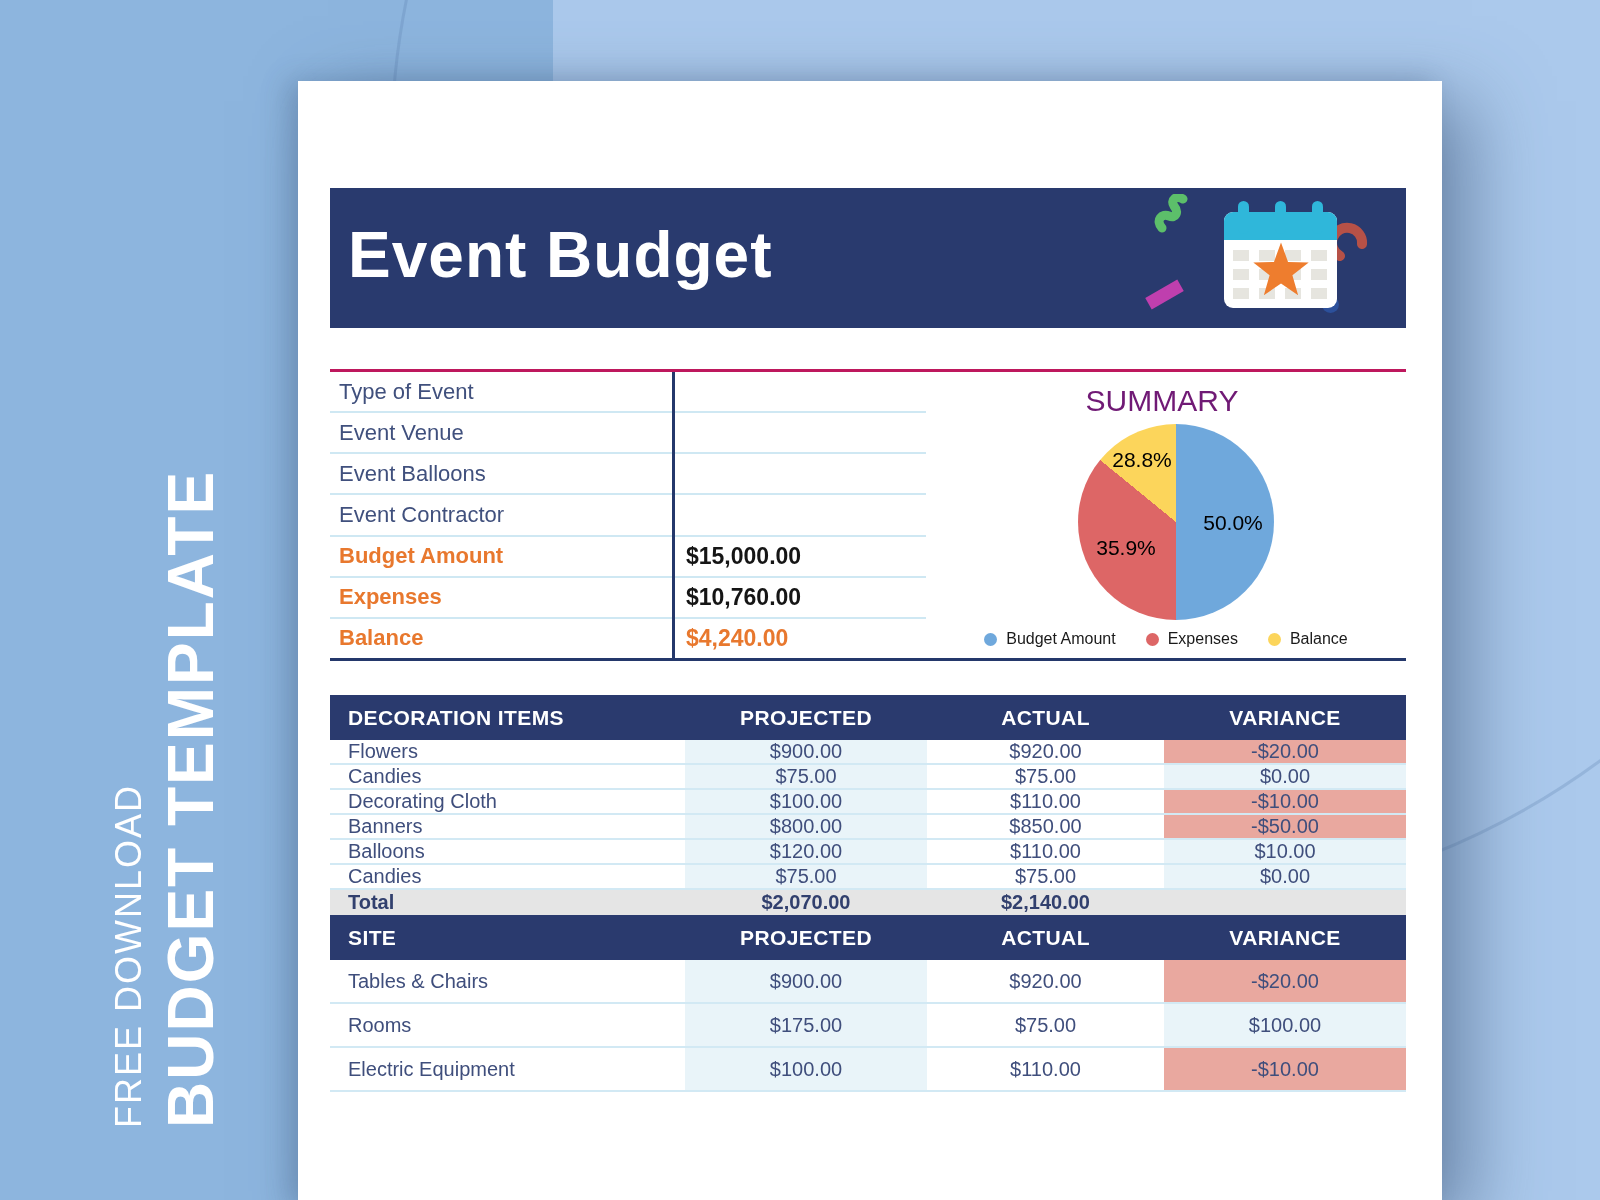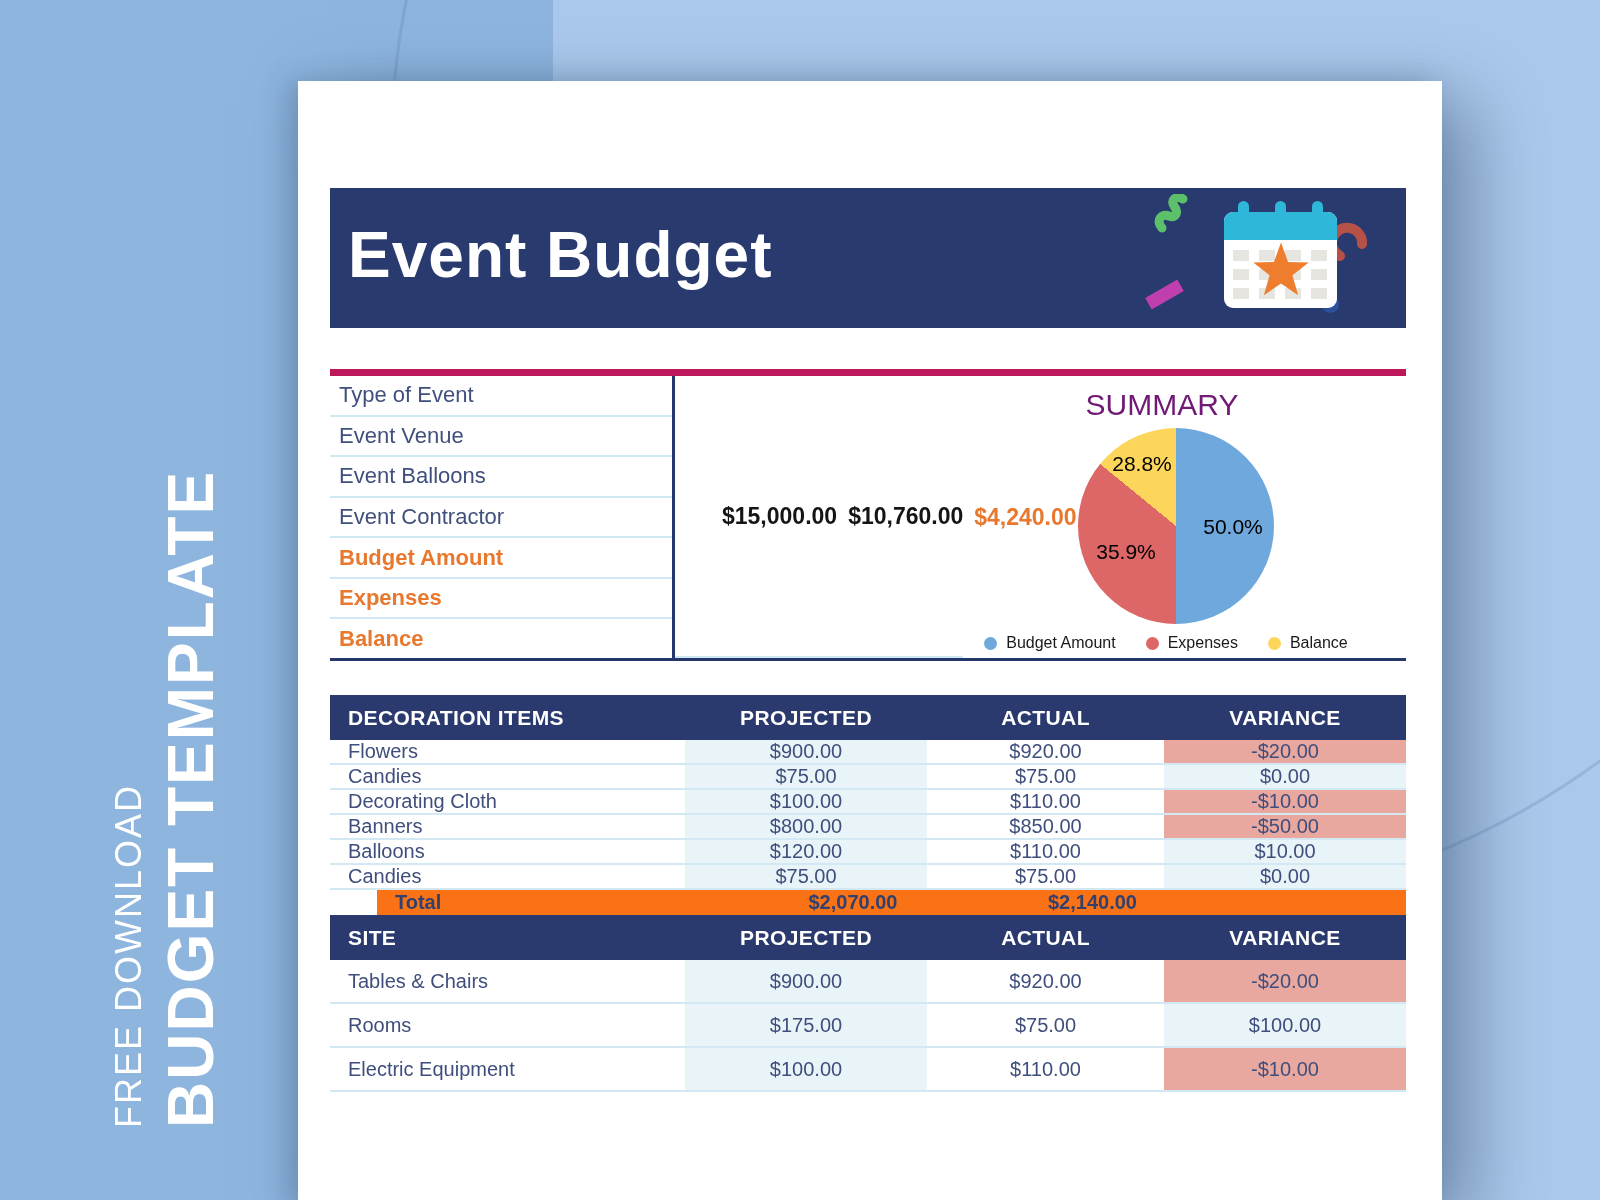--- a/index.html
+++ b/index.html
@@ -51,25 +51,25 @@
   .cal-star { position: absolute; left: 921px; top: 52px; }
   .confetti-squiggle { position: absolute; left: 824px; top: 6px; }
   .confetti-arc { position: absolute; left: 998px; top: 28px; }
   .confetti-strip { position: absolute; left: 816px; top: 100px; width: 37px; height: 13px;
     background: #bf3fae; transform: rotate(-30deg); }
   .confetti-dot { position: absolute; left: 992px; top: 108px; width: 17px; height: 17px;
     border-radius: 50%; background: #2c509b; }
   
   .info {
     position: absolute; left: 32px; top: 288px; width: 1076px; height: 292px;
-    border-top: 7px solid #be185d; border-bottom: 3px solid #24386b;
+    border-top: 3px solid #be185d; border-bottom: 3px solid #24386b;
     display: flex;
   }
   .info-labels { width: 342px; display: flex; flex-direction: column; }
-  .info-values { width: 254px; display: flex; flex-direction: row; border-left: 3px solid #24386b; }
+  .info-values { width: 254px; display: flex; flex-direction: column; border-left: 3px solid #24386b; }
   .info-row { flex: 1; display: flex; align-items: center; padding-left: 9px;
     border-bottom: 2px solid #cfe8f3; font-size: 22px; color: #40507d; }
   .info-row.last { border-bottom: none; }
   .info-row.orange { color: #e8782e; font-weight: 700; }
   .info-val { font-size: 23px; font-weight: 700; color: #151515; padding-left: 11px; }
   .info-val.orange-val { color: #e8782e; }
   
   .chart-col { flex: 1; position: relative; }
   .summary-title { position: absolute; top: 12px; left: 0; right: 8px; text-align: center;
     font-size: 30px; color: #701a75; }
@@ -92,21 +92,21 @@
     color: #ffffff; font-weight: 700; font-size: 21px; letter-spacing: .4px; }
   .t-row { display: flex; height: 25px; border-bottom: 2px solid #d2e9f4;
     font-size: 20px; color: #3f4e7c; }
   .t-row.site-row { height: 44px; }
   .cell { display: flex; align-items: center; justify-content: center; }
   .cw1 { width: 355px; justify-content: flex-start; padding-left: 18px; }
   .cw2 { width: 242px; } .cw3 { width: 237px; } .cw4 { width: 242px; }
   .tint { background: #e9f4f9; }
   .var-neg { background: #e9a89f; }
   .var-pos { background: #e9f4f9; }
-  .t-row.total { background: #f97316; font-weight: 700; color: #32406e; border-bottom: none; margin-left: 47px; }
+  .t-row.total { background: #e5e5e5; font-weight: 700; color: #32406e; border-bottom: none; }
   .t-row.total .var-neg { background: #e9a89f; }
 </style>
 </head>
 <body>
 
 <div class="bg-right"></div>
 <div class="bg-arc"></div>
 
 <div class="side-text">
   <div class="side-small">FREE DOWNLOAD</div>

